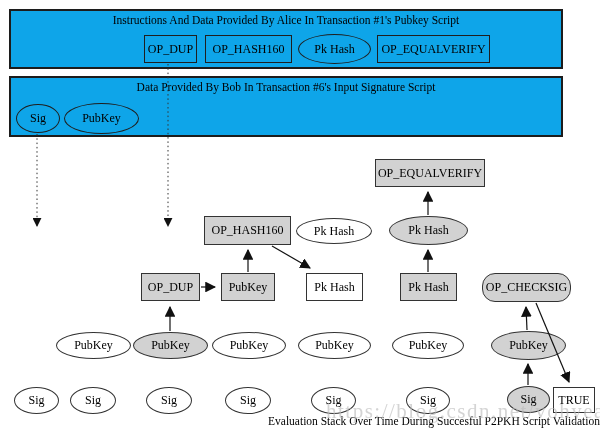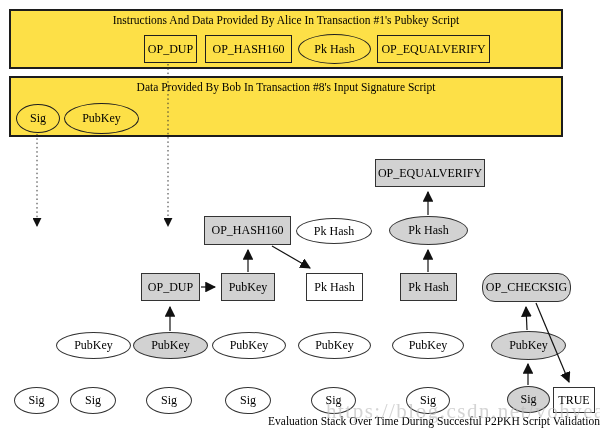--- a/index.html
+++ b/index.html
@@ -2,21 +2,21 @@
 <html><head>
 <meta charset="utf-8">
 <style>
   html,body{margin:0;padding:0;background:#fff;}
   #stage{
     position:relative;width:600px;height:439px;background:#fff;overflow:hidden;
     font-family:"Liberation Serif","DejaVu Serif",serif;color:#000;
   }
   .script-box{
     position:absolute;left:9px;width:554px;
-    background:#fde047;border:2px solid #1c1c1c;box-sizing:border-box;
+    background:#0ea5e9;border:2px solid #1c1c1c;box-sizing:border-box;
   }
   #pubkey-box{top:9px;height:60px;}
   #sig-box{top:76px;height:61px;}
   .box-title{
     position:absolute;top:3px;left:0;right:0;text-align:center;
     font-size:11.5px;color:#000;
   }
   .script-item{
     position:absolute;box-sizing:border-box;border:1px solid #1f1f1f;
     display:flex;align-items:center;justify-content:center;
@@ -46,21 +46,21 @@
 
   <div id="pubkey-box" class="script-box">
     <div class="box-title">Instructions And Data Provided By Alice In Transaction #1's Pubkey Script</div>
     <div class="script-item" style="left:133px;top:24px;width:53px;height:28px;">OP_DUP</div>
     <div class="script-item" style="left:194px;top:24px;width:87px;height:28px;">OP_HASH160</div>
     <div class="script-item ellipse" style="left:287px;top:23px;width:73px;height:30px;">Pk Hash</div>
     <div class="script-item" style="left:366px;top:24px;width:113px;height:28px;">OP_EQUALVERIFY</div>
   </div>
 
   <div id="sig-box" class="script-box">
-    <div class="box-title">Data Provided By Bob In Transaction #8's Input Signature Script</div>
+    <div class="box-title">Data Provided By Bob In Transaction #6's Input Signature Script</div>
     <div class="script-item ellipse" style="left:5px;top:26px;width:44px;height:29px;">Sig</div>
     <div class="script-item ellipse" style="left:53px;top:25px;width:75px;height:31px;">PubKey</div>
   </div>
 
   <div class="node gray" style="left:375px;top:159px;width:110px;height:28px;">OP_EQUALVERIFY</div>
 
   <div class="node gray" style="left:204px;top:216px;width:87px;height:29px;">OP_HASH160</div>
   <div class="node ellipse" style="left:296px;top:218px;width:76px;height:26px;">Pk Hash</div>
   <div class="node ellipse gray" style="left:389px;top:216px;width:79px;height:29px;">Pk Hash</div>
 

